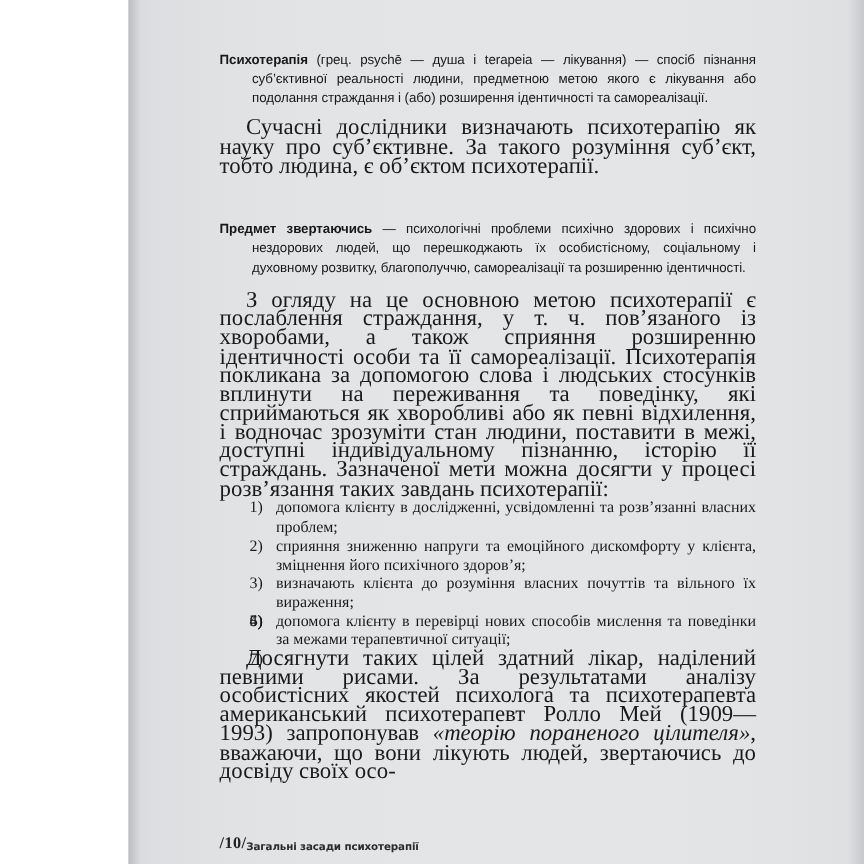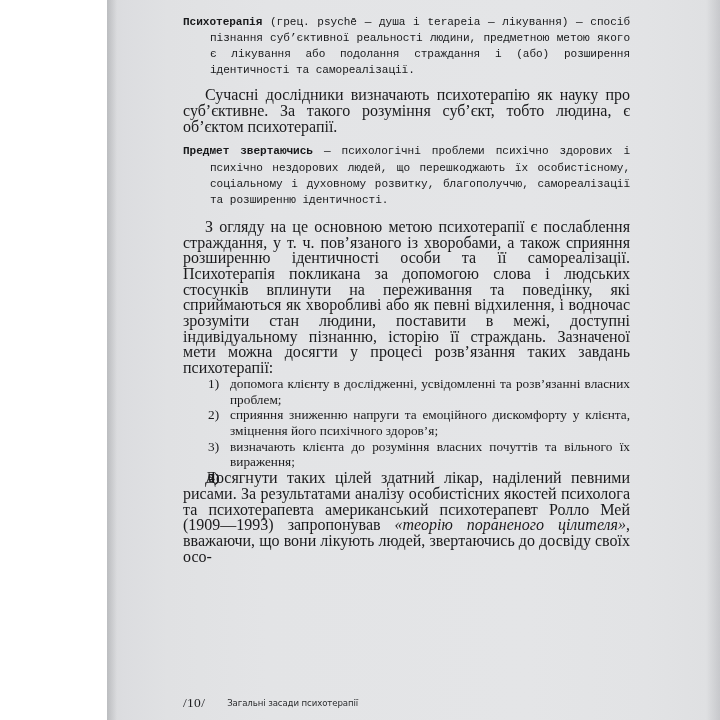--- a/index.html
+++ b/index.html
@@ -57,37 +57,38 @@
   }
 
   p {
     margin: 0;
     text-align: justify;
     color: #1c1c1e;
   }
 
   
   .sans-block {
-    font-family: Liberation Mono, monospace;
+    font-family: Liberation Sans, sans-serif;
     font-size: 11.1px;
     line-height: 16.1px;
     letter-spacing: -0.05px;
     color: #17181a;
     text-indent: 0;
     padding-left: 27px;
+    margin-top: 28px;
   }
   .sans-block .lead {
     font-weight: bold;
     margin-left: -27px;
   }
 
   
   .serif-block {
     font-family: "Liberation Serif", "DejaVu Serif", serif;
-    font-size: 16px;
+    font-size: 19px;
     line-height: 15.7px;
     color: #1a1a1c;
     text-indent: 22px;
   }
   .serif-block .ital {
     font-style: italic;
   }
   .gap-m { height: 9px; }
   .gap-l { height: 11px; }
 
@@ -115,33 +116,33 @@
     text-align: left;
   }
 
   
   #footer {
     position: absolute;
     left: 76px;
     top: 695px;
     width: 460px;
     display: flex;
-    align-items: center;
+    align-items: flex-end;
+    font-weight: bold;
   }
   #footer .folio {
     font-family: "Liberation Serif", "DejaVu Serif", serif;
     font-size: 13.5px;
     color: #1e1f21;
     letter-spacing: 0.3px;
   }
   #footer .runhead {
     font-family: "DejaVu Sans", "Liberation Sans", sans-serif;
     font-size: 8.6px;
     color: #2a2b2d;
-    margin-left: 22px;
     letter-spacing: -0.1px;
   }
 </style>
 </head>
 <body>
 
 <div id="page">
   <div id="paper">
 
     <div id="content">
@@ -159,21 +160,21 @@
       <div class="gap-l"></div>
 
       <p class="serif-block">З огляду на це основною метою психотерапії є послаблення страждання, у т. ч. пов’язаного із хворобами, а також сприяння розширенню ідентичності особи та її самореалізації. Психотерапія покликана за допомогою слова і людських стосунків вплинути на переживання та поведінку, які сприймаються як хворобливі або як певні відхилення, і водночас зрозуміти стан людини, поставити в межі, доступні індивідуальному пізнанню, історію її страждань. Зазначеної мети можна досягти у процесі розв’язання таких завдань психотерапії:</p>
 
       <ol class="tasks">
         <li><span class="num">1)</span><span>допомога клієнту в дослідженні, усвідомленні та розв’язанні власних проблем;</span></li>
         <li><span class="num">2)</span><span>сприяння зниженню напруги та емоційного дискомфорту у клієнта, зміцнення його психічного здоров’я;</span></li>
         <li><span class="num">3)</span><span>визначають клієнта до розуміння власних почуттів та вільного їх вираження;</span></li>
         <li><span class="num">4)</span></li>
         <li><span class="num">5)</span></li>
-        <li><span class="num">6)</span></li>
+        <li><span class="num">6)</span><span>допомога клієнту в перевірці нових способів мислення та поведінки за межами терапевтичної ситуації;</span></li>
         <li><span class="num">7)</span></li>
       </ol>
 
       <p class="serif-block"><span>Досягнути таких цілей здатний лікар, наділений певними рисами. За результатами аналізу особистісних якостей психолога та психотерапевта американський психотерапевт Ролло Мей (1909—1993) запропонував </span><span class="ital">«теорію пораненого цілителя»</span><span>, вважаючи, що вони лікують людей, звертаючись до досвіду своїх осо-</span></p>
 
     </div>
 
     <div id="footer">
       <span class="folio">/10/</span>
       <span class="runhead">Загальні засади психотерапії</span>

